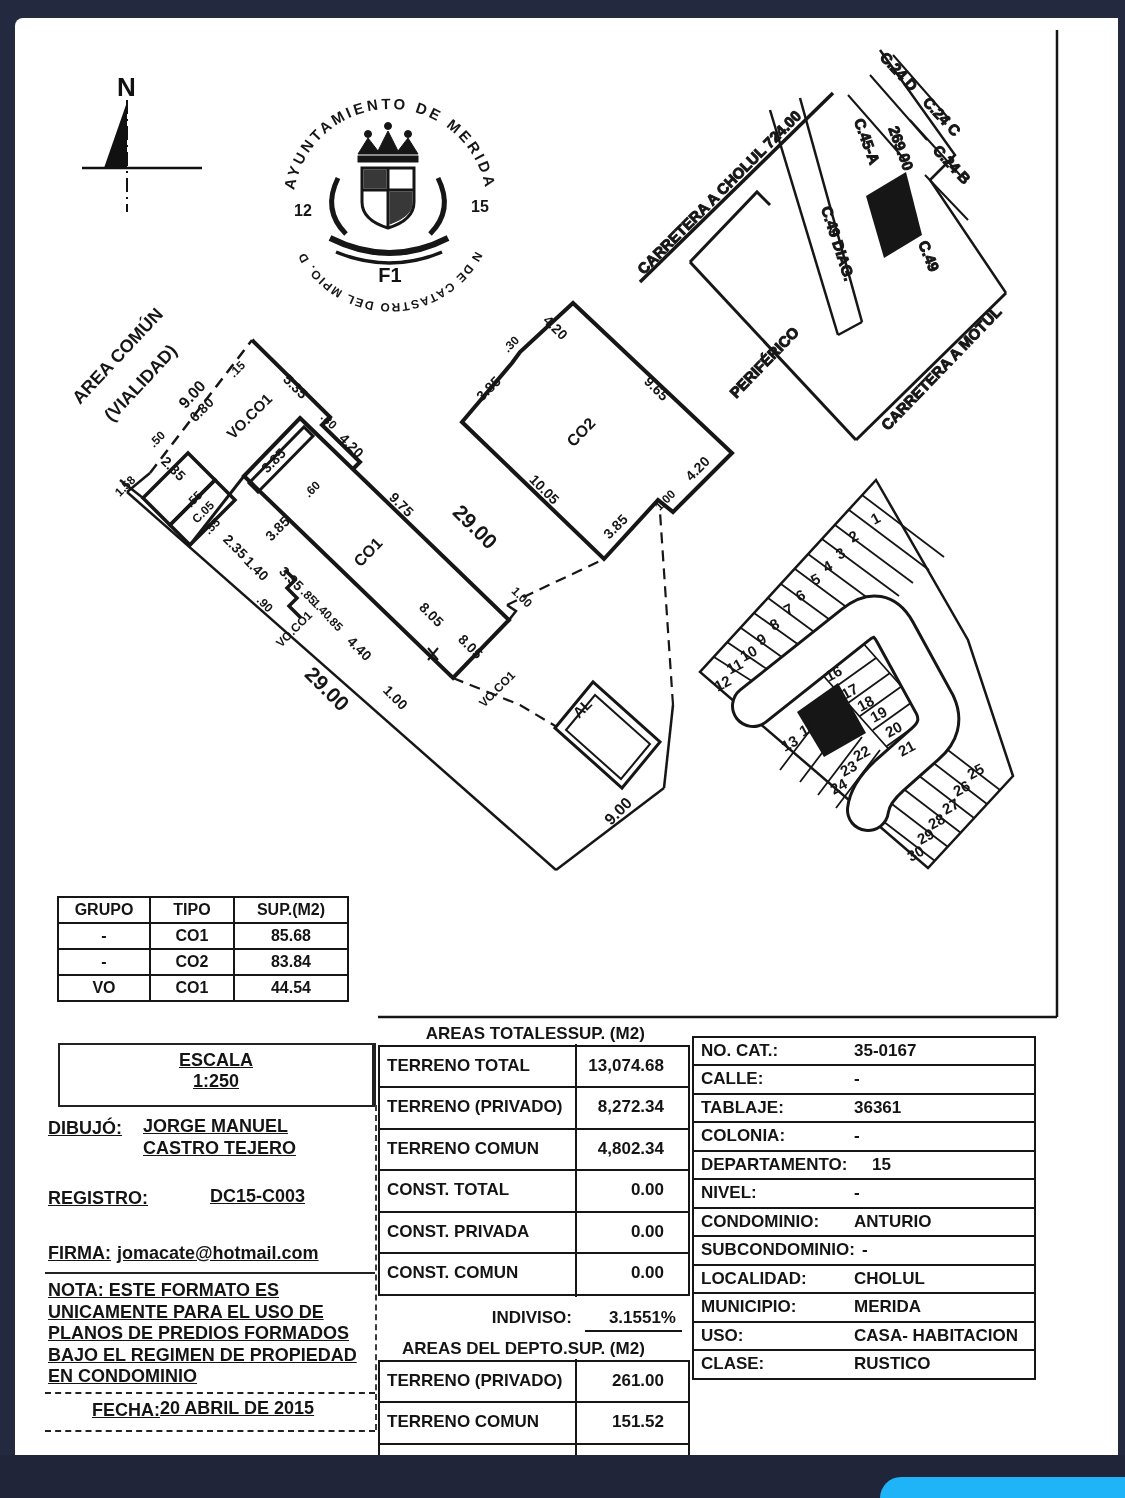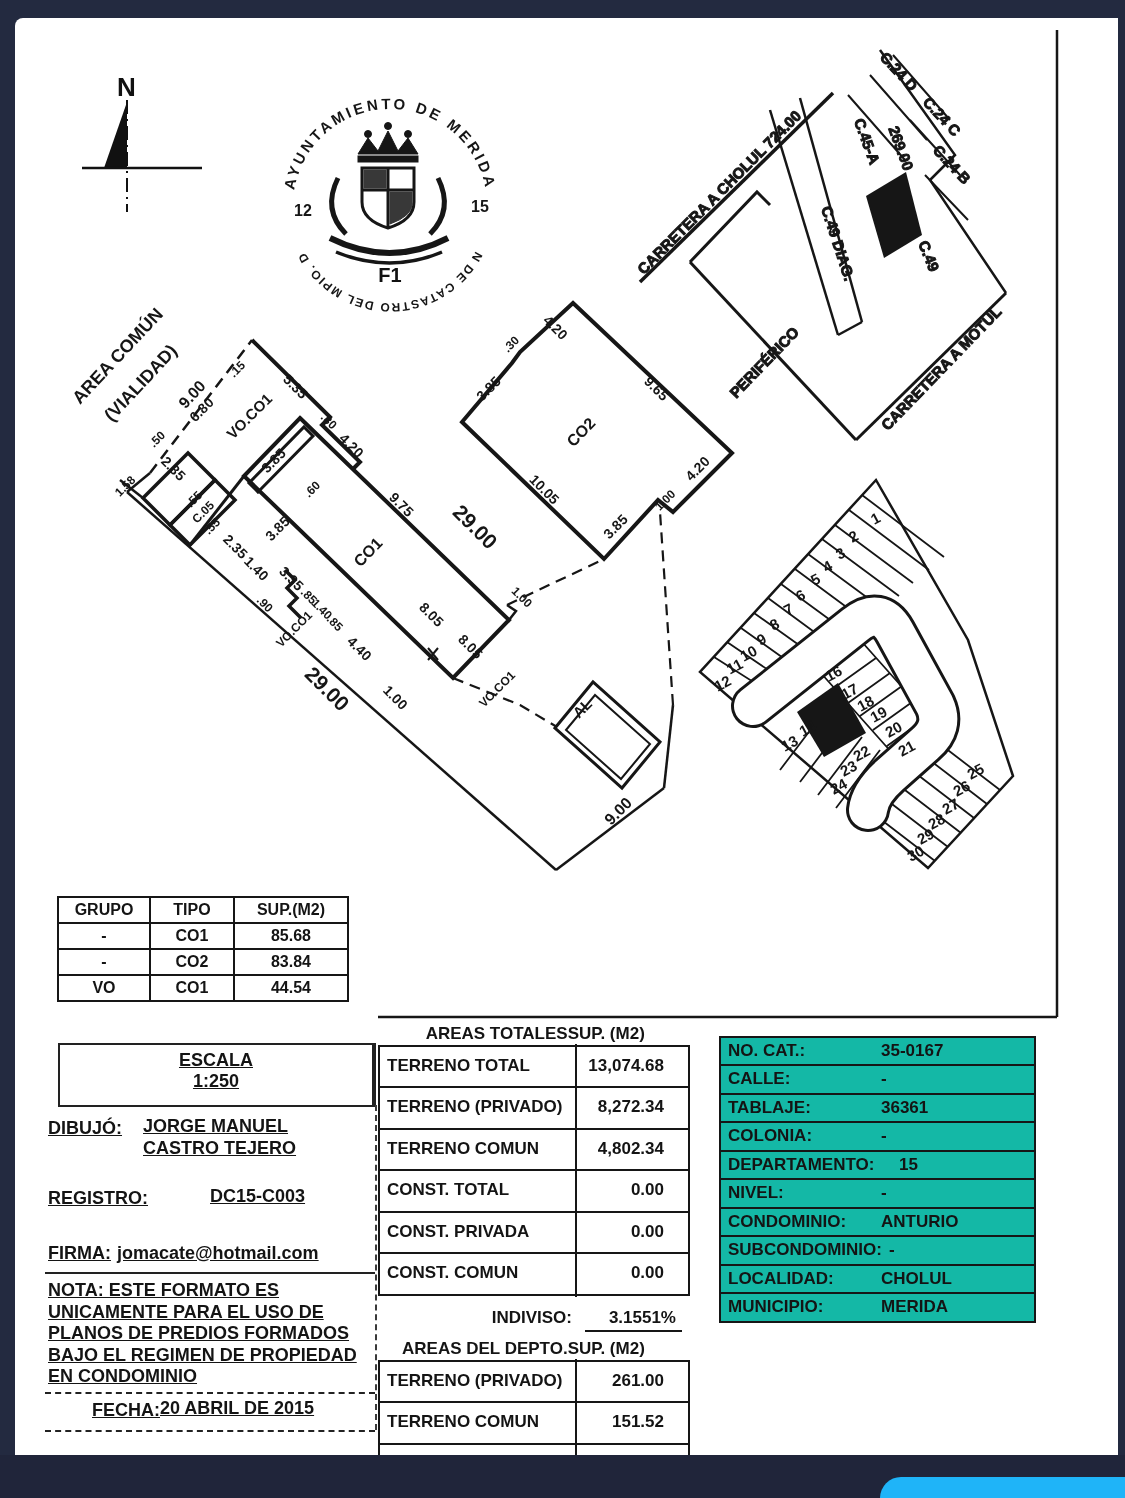--- a/index.html
+++ b/index.html
@@ -30,21 +30,21 @@
       color:#141414;text-align:center;padding:1px 6px;height:22px;}
   .hdrrow{display:flex;align-items:center;height:26px;font:bold 17px "Liberation Sans",sans-serif;}
   .hdrrow .h1{flex:1.55;text-align:right;}
   .hdrrow .h2{flex:1;text-align:left;}
   .brow{position:relative;border:2.5px solid #161616;height:40px;margin-top:-2.5px;
         font:bold 17px "Liberation Sans",sans-serif;background:#fff;}
   .brow .lab{position:absolute;left:7px;top:9px;white-space:nowrap;}
   .brow .val{position:absolute;right:24px;top:9px;}
   .brow .divider{position:absolute;top:-3px;bottom:-3px;left:195px;border-left:2.5px solid #161616;}
   .catrow{position:relative;border:2.5px solid #161616;height:27px;margin-top:-2.5px;
-        font:bold 17px "Liberation Sans",sans-serif;background:#14b8a6;margin-left:27px;}
+        font:bold 17px "Liberation Sans",sans-serif;background:#ffffff;}
   .catrow .lab{position:absolute;left:7px;top:3px;white-space:nowrap;}
   .catrow .val{position:absolute;left:160px;top:3px;white-space:nowrap;}
   .lbl{font:bold 18px "Liberation Sans",sans-serif;white-space:nowrap;text-decoration:underline;}
   .dash-v{position:absolute;border-left:2px dashed #3a3a3a;}
   .hline{position:absolute;border-top:2.5px solid #222;}
   .hline.dashed{border-top-style:dashed;}
 </style>
 </head>
 <body>
 
@@ -403,17 +403,25 @@
         <span class="lab" style="left:168px">-</span>
       </div>
     <div class="catrow">
         <span class="lab">LOCALIDAD:</span>
         <span class="val">CHOLUL</span>
       </div>
     <div class="catrow">
         <span class="lab">MUNICIPIO:</span>
         <span class="val">MERIDA</span>
       </div>
+    <div class="catrow">
+        <span class="lab">USO:</span>
+        <span class="val">CASA- HABITACION</span>
+      </div>
+    <div class="catrow">
+        <span class="lab">CLASE:</span>
+        <span class="val">RUSTICO</span>
+      </div>
   </div>
 
   <div class="bottombar"></div>
   <div class="pill"></div>
 </div>
 
 </body></html>

